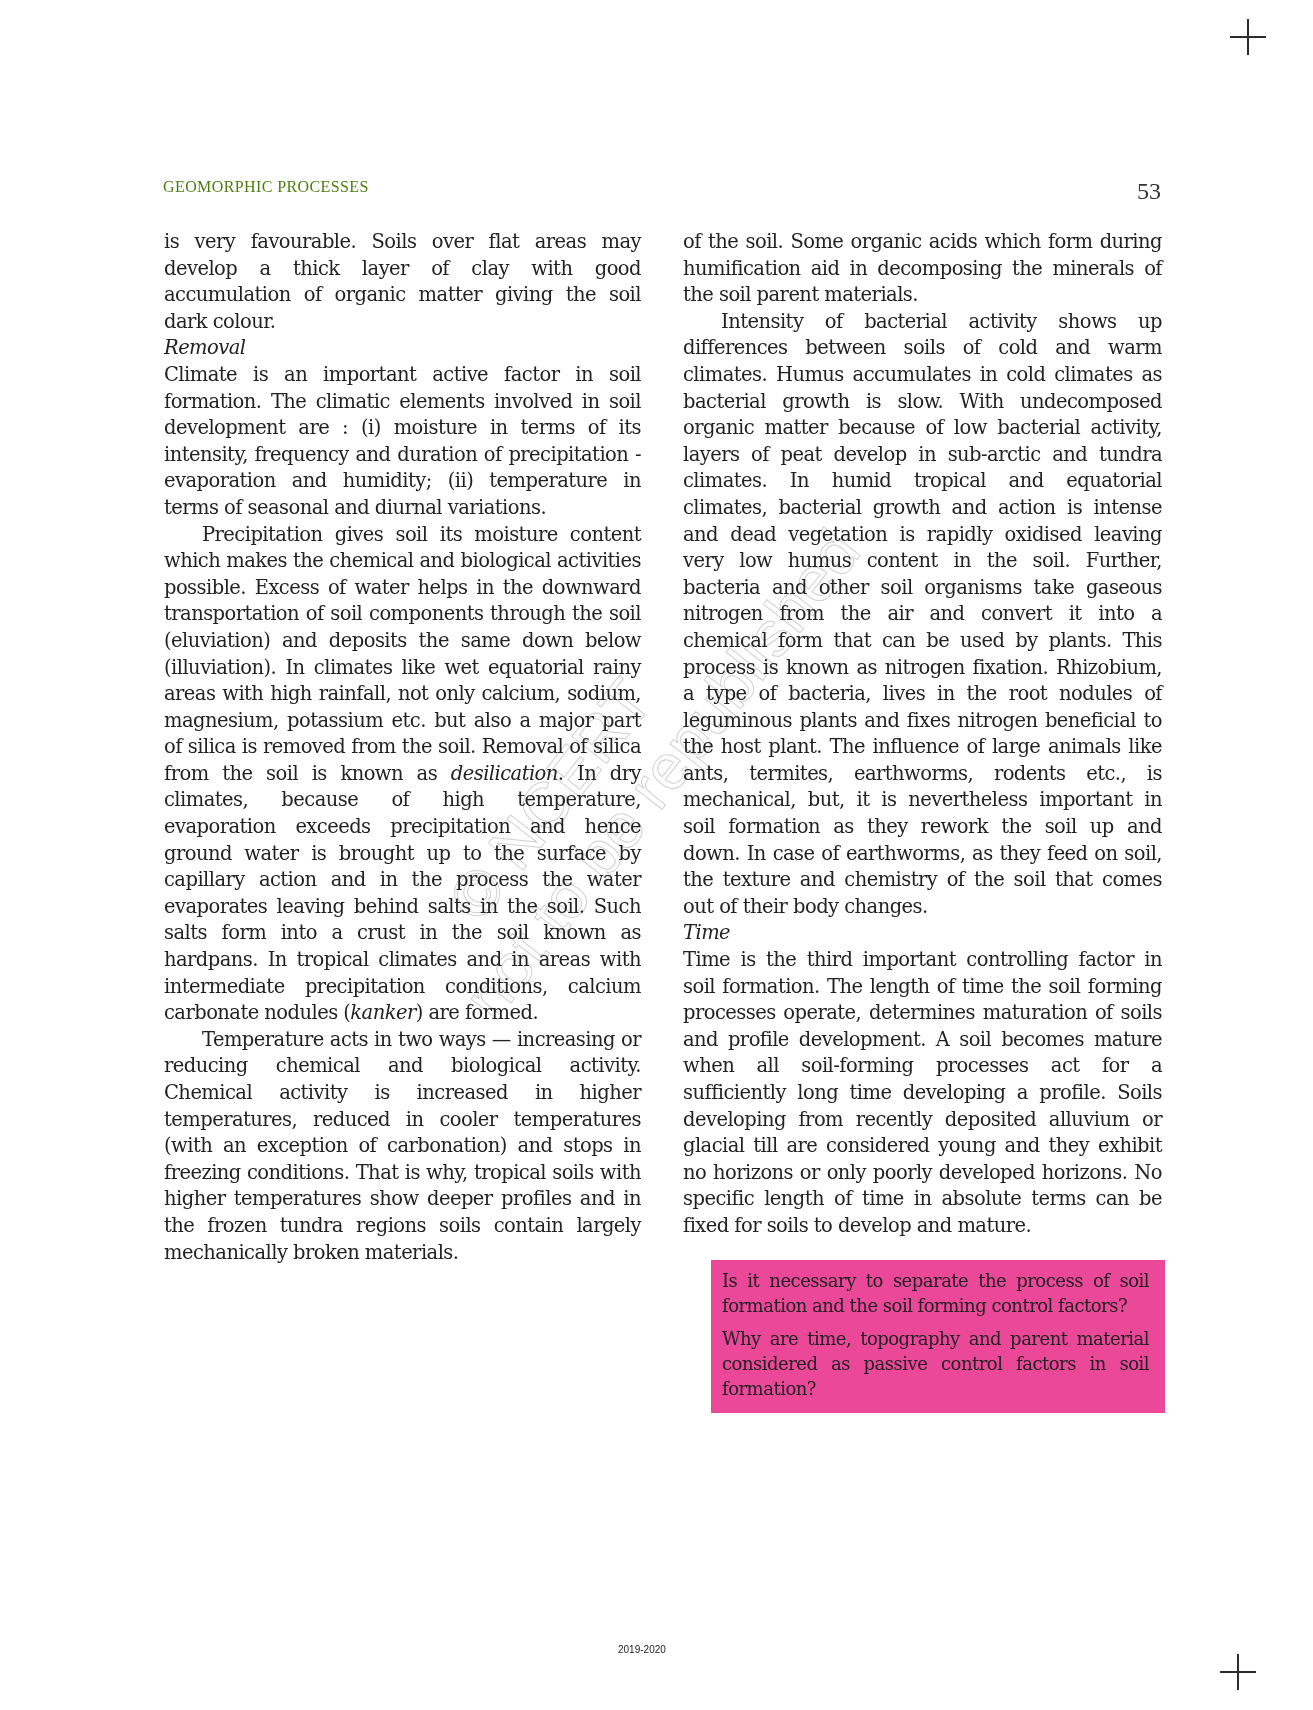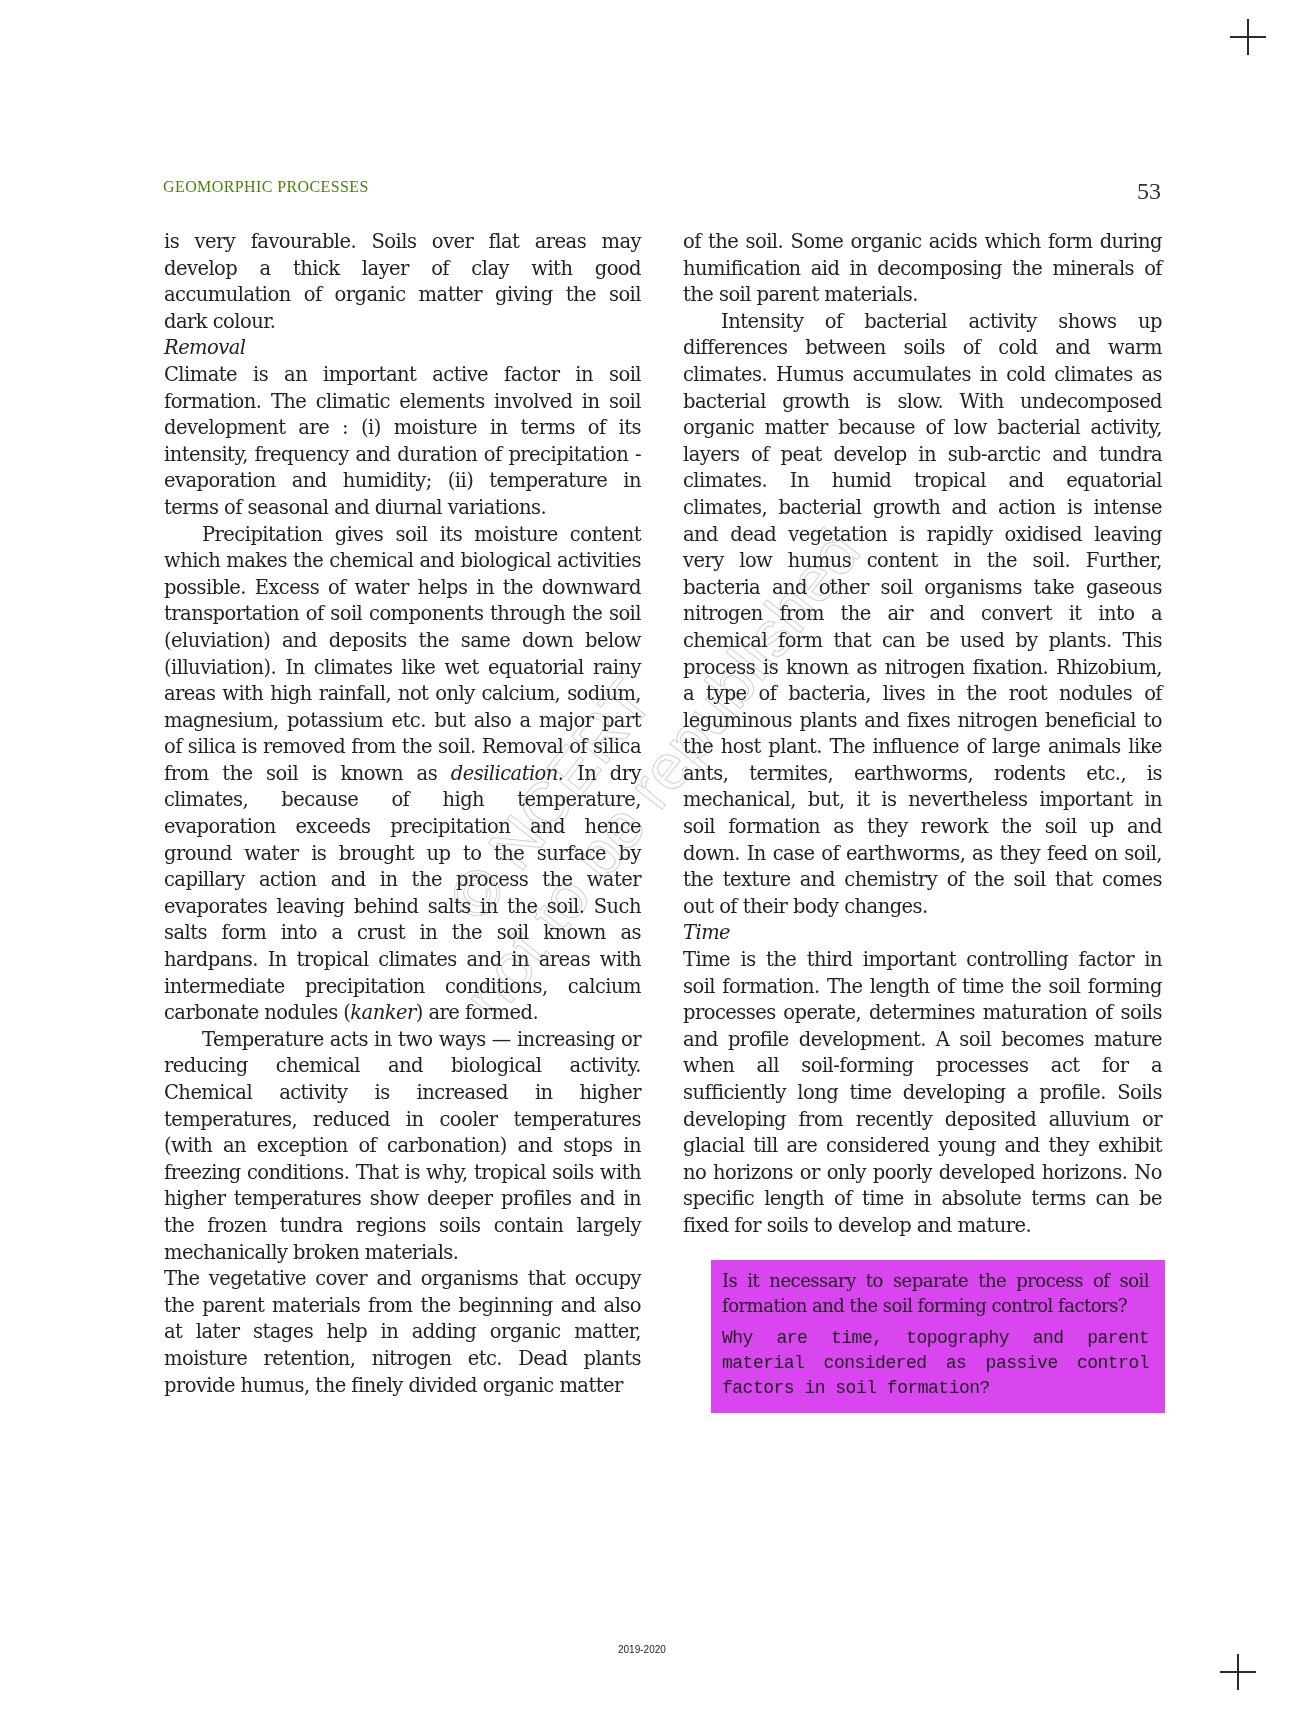--- a/index.html
+++ b/index.html
@@ -36,25 +36,25 @@
 
     .column p { margin: 0; }
     .indent { text-indent: 38px; }
     .section-head {
       font-style: italic; margin: 26px 0 14px 0;
     }
     em { font-style: italic; }
 
     .question-box {
       margin: 20px 0 0 28px; width: 427px;
-      background: #d946ef; padding: 8px 16px 12px 11px;
+      background: #ec4899; padding: 8px 16px 12px 11px;
       font-size: 18px; line-height: 25px; letter-spacing: -0.5px;
     }
     .question-box p { margin: 0 0 8px 0; text-align: justify; }
-    .question-box p:last-child { margin-bottom: 0; font-family: Liberation Mono, monospace; }
+    .question-box p:last-child { margin-bottom: 0; }
 
     .footer-year {
       position: absolute; top: 1644px; left: 618px;
       font-family: "Liberation Sans", sans-serif; font-size: 10px; color: #222;
     }
 
     .watermark {
       position: absolute; left: 430px; top: 720px; width: 420px; height: 300px;
       transform: rotate(-52deg); pointer-events: none;
       font-family: "Liberation Sans", sans-serif; color: transparent;
@@ -76,21 +76,20 @@
 </div>
 
 <div class="column" id="col-left">
   <p>is very favourable. Soils over flat areas may develop a thick layer of clay with good accumulation of organic matter giving the soil dark colour.</p>
 
   <p class="section-head">Removal</p>
   <p>Climate is an important active factor in soil formation. The climatic elements involved in soil development are : (i) moisture in terms of its intensity, frequency and duration of precipitation - evaporation and humidity; (ii) temperature in terms of seasonal and diurnal variations.</p>
   <p class="indent"><span>Precipitation gives soil its moisture content which makes the chemical and biological activities possible. Excess of water helps in the downward transportation of soil components through the soil (eluviation) and deposits the same down below (illuviation). In climates like wet equatorial rainy areas with high rainfall, not only calcium, sodium, magnesium, potassium etc. but also a major part of silica is removed from the soil.  Removal of silica from the soil is known as </span><em>desilication</em><span>. In dry climates, because of high temperature, evaporation exceeds precipitation and hence ground water is brought up to the surface by capillary action and in the process the water evaporates leaving behind salts in the soil. Such salts form into a crust in the soil known as hardpans. In tropical climates and in areas with intermediate precipitation conditions, calcium carbonate nodules (</span><em>kanker</em><span>) are formed.</span></p>
   <p class="indent">Temperature acts in two ways — increasing or reducing chemical and biological activity. Chemical activity is increased in higher temperatures, reduced in cooler temperatures (with an exception of carbonation) and stops in freezing conditions. That is why, tropical soils with higher temperatures show deeper profiles and in the frozen tundra regions soils contain largely mechanically broken materials.</p>
 
-  <p>The vegetative cover and organisms that occupy the parent materials from the beginning and also at later stages help in adding organic matter, moisture retention, nitrogen etc.  Dead plants provide humus, the finely divided organic matter</p>
 </div>
 
 <div class="column" id="col-right">
   <p>of the soil. Some organic acids which form during humification aid in decomposing the minerals of the soil parent materials.</p>
   <p class="indent">Intensity of bacterial activity shows up differences between soils of cold and warm climates. Humus accumulates in cold climates as bacterial growth is slow. With undecomposed organic matter because of low bacterial activity, layers of peat develop in sub-arctic and tundra climates. In humid tropical and equatorial climates, bacterial growth and action is intense and dead vegetation is rapidly oxidised leaving very low humus content in the soil. Further, bacteria and other soil organisms take gaseous nitrogen from the air and convert it into a chemical form that can be used by plants. This process is known as nitrogen fixation.  Rhizobium, a type of bacteria, lives in the root nodules of leguminous plants and fixes nitrogen beneficial to the host plant. The influence of large animals like ants, termites, earthworms, rodents etc., is mechanical, but, it is nevertheless important in soil formation as they rework the soil up and down.  In case of earthworms, as they feed on soil, the texture and chemistry of the soil that comes out of their body changes.</p>
 
   <p class="section-head">Time</p>
   <p>Time is the third important controlling factor in soil formation.  The length of time the soil forming processes operate, determines maturation of soils and profile development. A soil becomes mature when all soil-forming processes act for a sufficiently long time developing a profile. Soils developing from recently deposited alluvium or glacial till are considered young and they exhibit no horizons or only poorly developed horizons. No specific length of time in absolute terms can be fixed for soils to develop and mature.</p>
 
   <div class="question-box">

